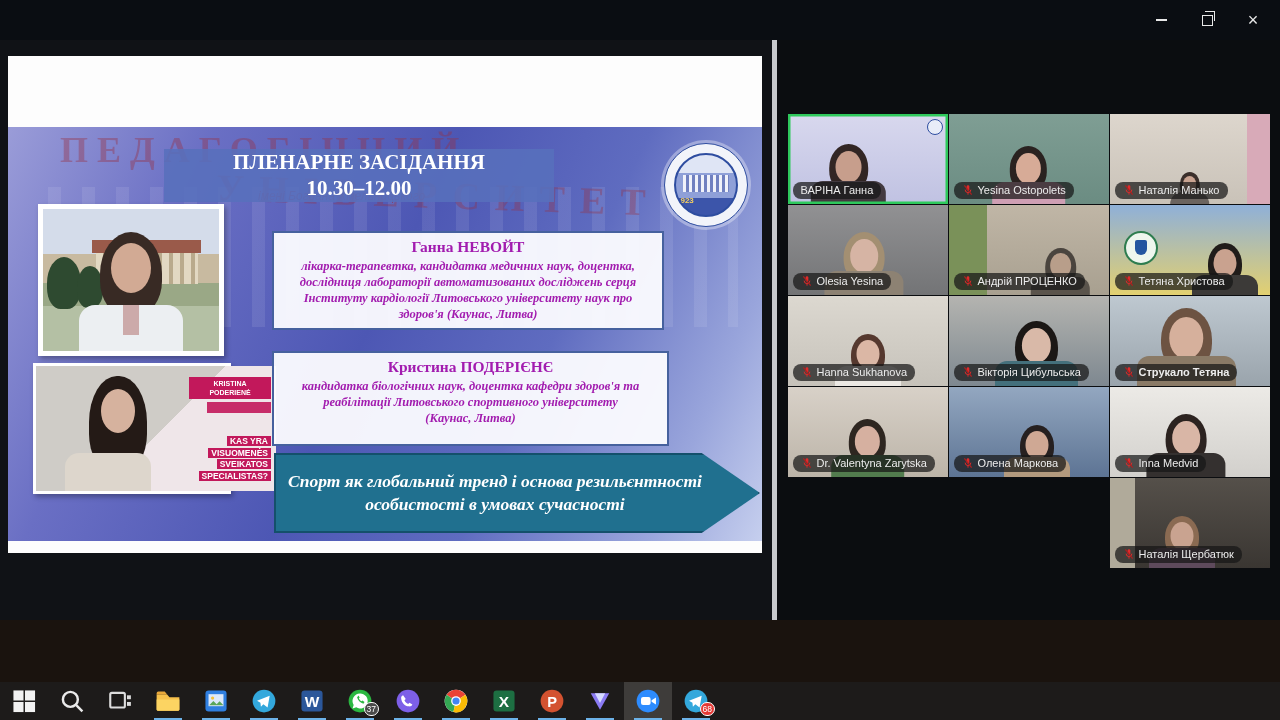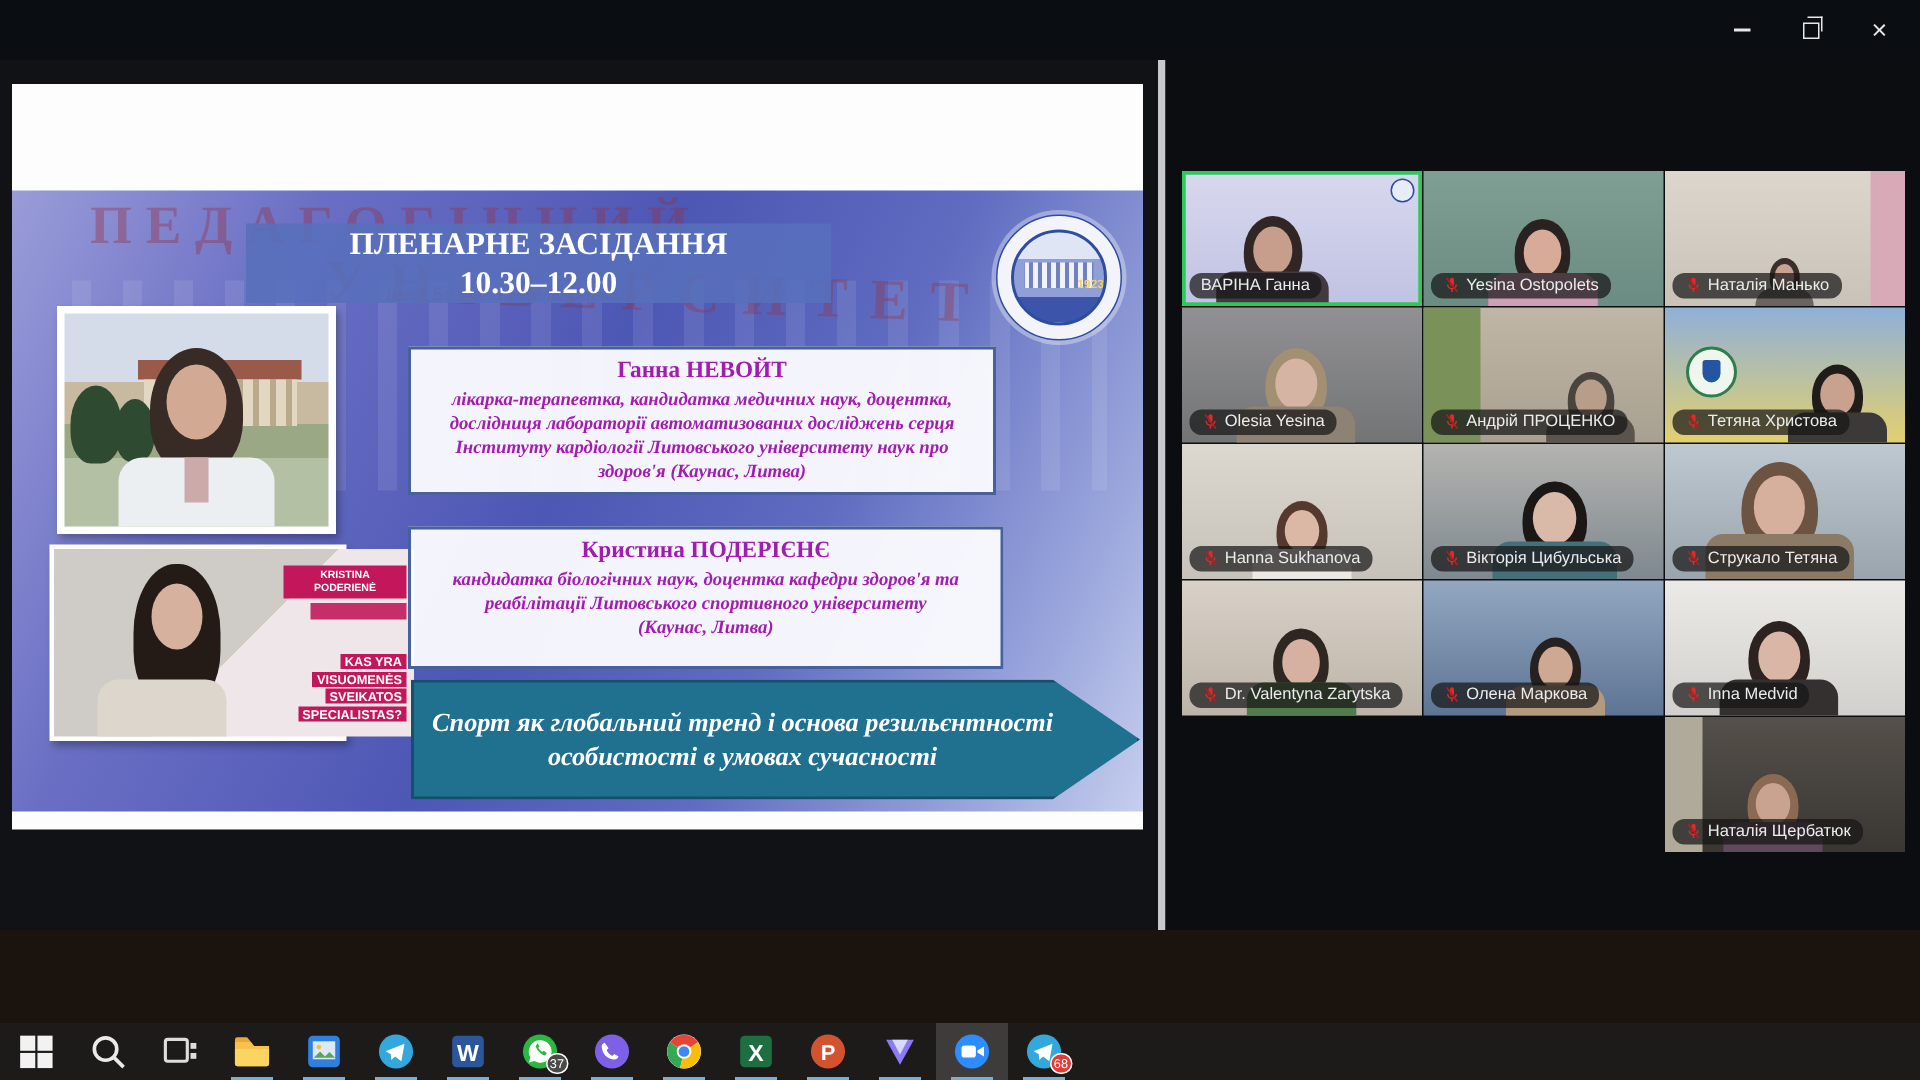--- a/index.html
+++ b/index.html
@@ -37,21 +37,21 @@
   .slide-title{position:absolute;left:156px;top:22px;width:390px;height:53px;background:rgba(88,112,188,.88);
     display:flex;flex-direction:column;align-items:center;justify-content:center;color:#fff;
     font-family:"Liberation Serif",serif;font-weight:bold;font-size:21px;line-height:1.22;text-align:center;}
 
   .emblem{position:absolute;right:14px;top:16px;width:82px;height:82px;border-radius:50%;background:#f2f4fa;
     border:1px solid #2e4da0;box-shadow:0 0 0 3px rgba(255,255,255,.35);display:flex;align-items:center;justify-content:center;}
   .emblem-inner{width:60px;height:60px;border-radius:50%;border:2px solid #2e4da0;position:relative;overflow:hidden;
     background:linear-gradient(#dfe5f5 0 30%,#8fa0d8 30% 72%,#3c55aa 72%);}
   .emblem-cols{position:absolute;left:7px;right:7px;top:20px;height:17px;
     background:repeating-linear-gradient(90deg,#f0f2fa 0 3px,#7080c0 3px 6px);}
-  .emblem-year{position:absolute;bottom:21px;width:100%;text-align:right;font-size:8px;font-weight:bold;color:#f5d060;}
+  .emblem-year{position:absolute;bottom:10px;width:100%;text-align:left;font-size:8px;font-weight:bold;color:#f5d060;}
 
   .photo1{position:absolute;left:30px;top:77px;width:186px;height:152px;background:#fff;padding:5px;box-sizing:border-box;
     box-shadow:2px 3px 5px rgba(0,0,0,.3);}
   .photo1-inner{position:relative;width:100%;height:100%;overflow:hidden;
     background:linear-gradient(#d4dcea 0 32%,#c8baa0 32% 52%,#9aa886 52% 68%,#b4c0a4 68%);}
   .p1-roof{position:absolute;left:28%;top:22%;width:62%;height:9%;background:#9a5a4a;}
   .p1-build{position:absolute;left:30%;top:31%;width:58%;height:22%;
     background:repeating-linear-gradient(90deg,#e2d8c2 0 7px,#b9aa8c 7px 11px);}
   .p1-tree{position:absolute;width:34px;height:52px;border-radius:50% 50% 40% 40%;background:#2e4a30;}
   .p1-hair{position:absolute;left:50%;top:16%;transform:translateX(-50%);width:62px;height:84px;
@@ -329,21 +329,21 @@
               <svg width="12" height="12" viewBox="0 0 16 16" xmlns="http://www.w3.org/2000/svg">
                 <rect x="6.2" y="1.6" width="3.6" height="7.2" rx="1.8" fill="#e02a2a"></rect>
                 <path d="M4.2 7.6a3.8 3.8 0 0 0 7.6 0" stroke="#e02a2a" fill="none" stroke-width="1.3"></path>
                 <line x1="8" y1="11.6" x2="8" y2="14.2" stroke="#e02a2a" stroke-width="1.3"></line>
                 <line x1="3.2" y1="1.8" x2="12.8" y2="14.2" stroke="#b01e1e" stroke-width="1.6"></line>
               </svg>
             </span>
             <span>Вікторія Цибульська</span>
           </div>
         </div>
-        <div class="tile" style="background: linear-gradient(rgb(190, 200, 208), rgb(154, 164, 172));">
+        <div class="tile" style="background: linear-gradient(rgb(190, 200, 208), rgb(154, 164, 172)); font-weight: bold;">
           <div style="position: absolute; left: 48%; bottom: -9px; transform: translateX(-50%); width: 105px; height: 87px;">
             <div style="position: absolute; left: 50%; top: 0px; transform: translateX(-50%); width: 51px; height: 63px; border-radius: 50% 50% 44% 44%; background: rgb(109, 83, 66);"></div>
             <div style="position: absolute; left: 50%; top: 9px; transform: translateX(-50%); width: 34.5px; height: 42px; border-radius: 50%; background: rgb(214, 176, 156);"></div>
             <div style="position: absolute; left: 50%; bottom: 0px; transform: translateX(-50%); width: 99px; height: 39px; border-radius: 12px 12px 0px 0px; background: rgb(138, 122, 102);"></div>
           </div>
           <div class="pill">
             <span style="display: flex; align-items: center;">
               <svg width="12" height="12" viewBox="0 0 16 16" xmlns="http://www.w3.org/2000/svg">
                 <rect x="6.2" y="1.6" width="3.6" height="7.2" rx="1.8" fill="#e02a2a"></rect>
                 <path d="M4.2 7.6a3.8 3.8 0 0 0 7.6 0" stroke="#e02a2a" fill="none" stroke-width="1.3"></path>

